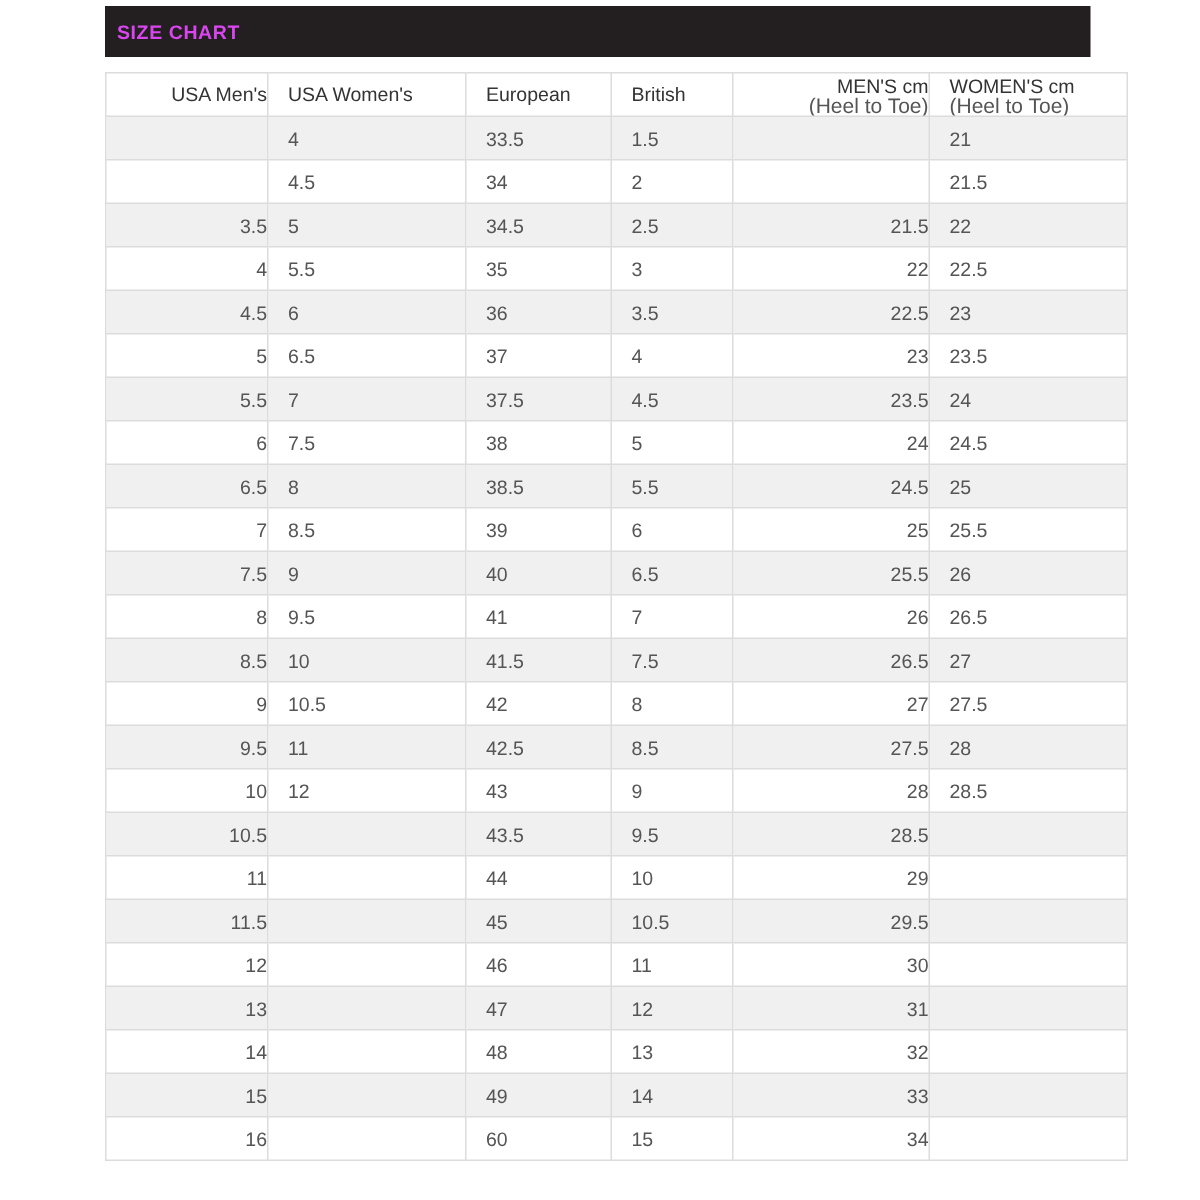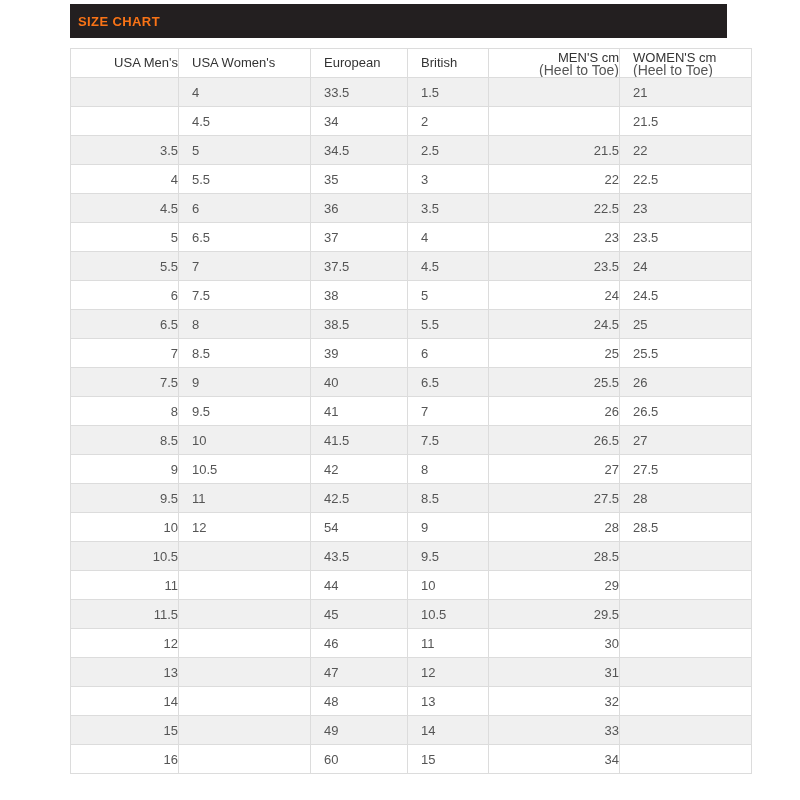--- a/index.html
+++ b/index.html
@@ -8,21 +8,21 @@
     background: #ffffff;
     font-family: "Liberation Sans", "DejaVu Sans", sans-serif;
   }
   .wrap {
     position: absolute;
     left: 70px; top: 4px;
     width: 657px;
   }
   .title-bar {
     background: #231f20;
-    color: #f97316;
+    color: #d946ef;
     height: 34px;
     display: flex;
     align-items: center;
     padding-left: 8px;
   }
   .title-bar .title {
     font-size: 13px;
     font-weight: bold;
     letter-spacing: 0.4px;
   }
@@ -213,21 +213,21 @@
             <td>9.5</td>
             <td>11</td>
             <td>42.5</td>
             <td>8.5</td>
             <td>27.5</td>
             <td>28</td>
           </tr>
           <tr>
             <td>10</td>
             <td>12</td>
-            <td>54</td>
+            <td>43</td>
             <td>9</td>
             <td>28</td>
             <td>28.5</td>
           </tr>
           <tr>
             <td>10.5</td>
             <td></td>
             <td>43.5</td>
             <td>9.5</td>
             <td>28.5</td>

